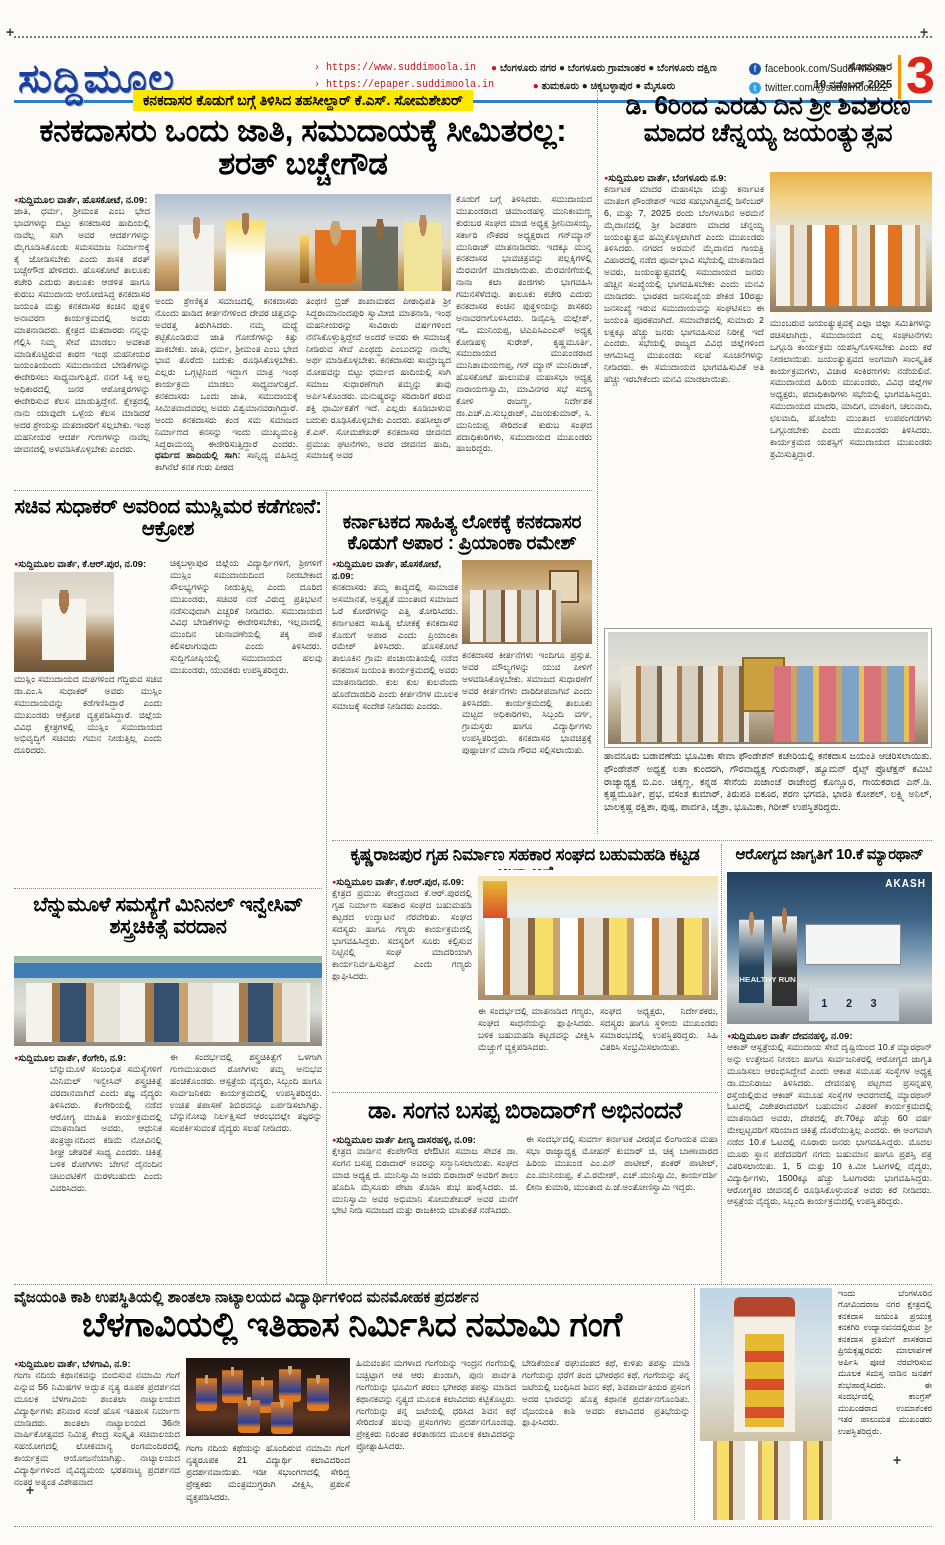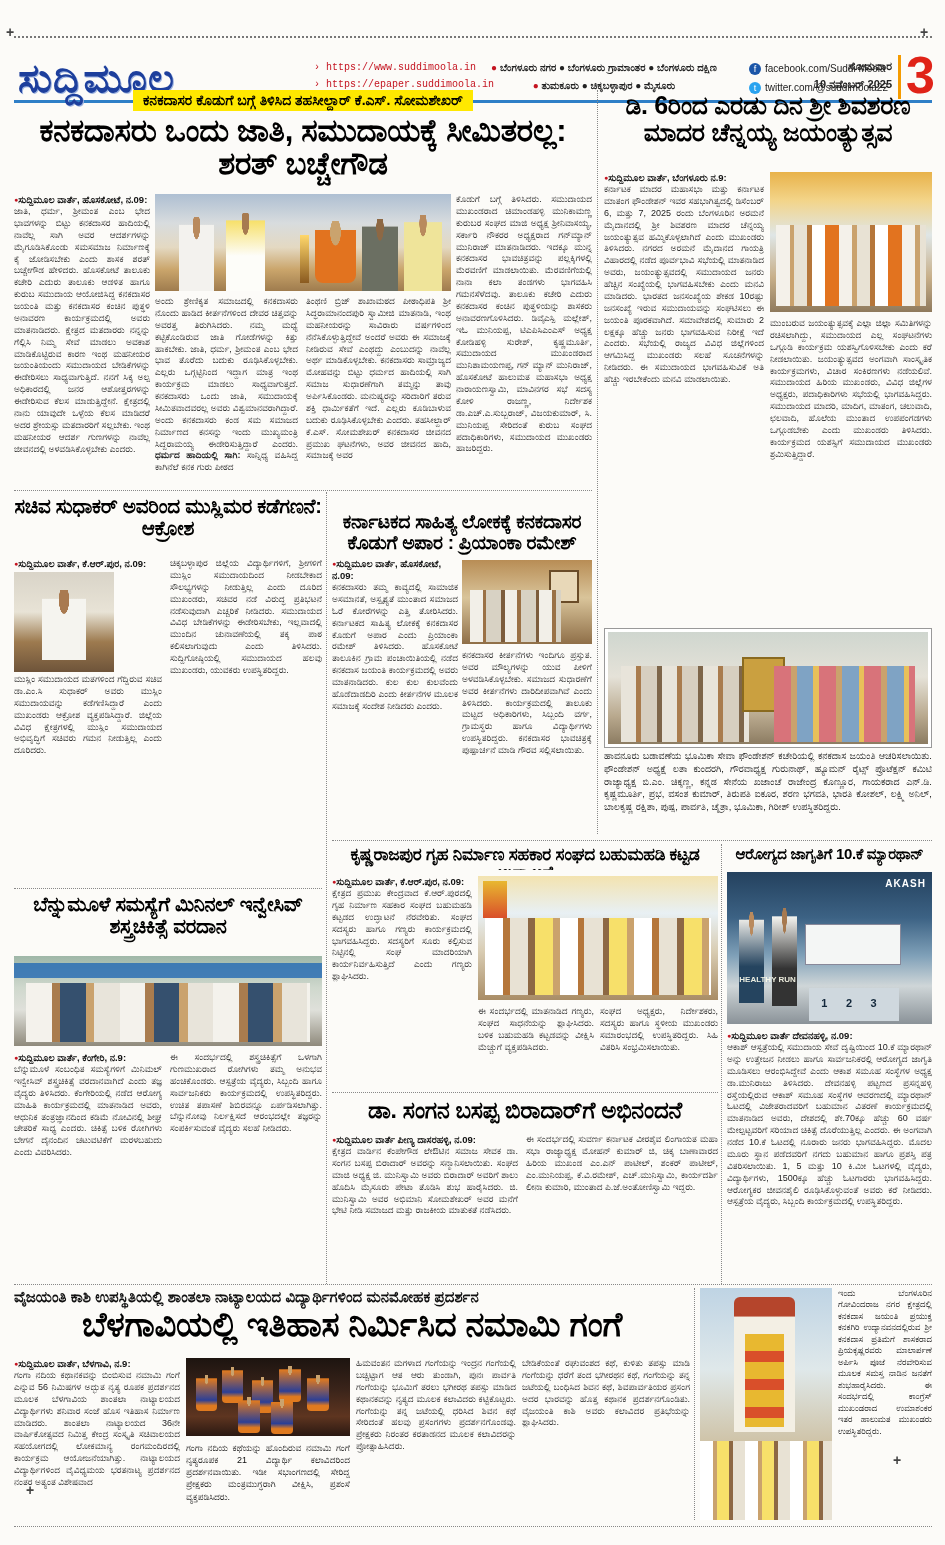--- a/index.html
+++ b/index.html
@@ -174,21 +174,21 @@
   <div class="abs bcol" style="left:462px;top:650px;width:130px;height:188px;">ಕನಕದಾಸರ ಕೀರ್ತನೆಗಳು ಇಂದಿಗೂ ಪ್ರಸ್ತುತ. ಅವರ ಮೌಲ್ಯಗಳನ್ನು ಯುವ ಪೀಳಿಗೆ ಅಳವಡಿಸಿಕೊಳ್ಳಬೇಕು. ಸಮಾಜದ ಸುಧಾರಣೆಗೆ ಅವರ ಕೀರ್ತನೆಗಳು ದಾರಿದೀಪವಾಗಿವೆ ಎಂದು ತಿಳಿಸಿದರು. ಕಾರ್ಯಕ್ರಮದಲ್ಲಿ ತಾಲೂಕು ಮಟ್ಟದ ಅಧಿಕಾರಿಗಳು, ಸಿಬ್ಬಂದಿ ವರ್ಗ, ಗ್ರಾಮಸ್ಥರು ಹಾಗೂ ವಿದ್ಯಾರ್ಥಿಗಳು ಉಪಸ್ಥಿತರಿದ್ದರು. ಕನಕದಾಸರ ಭಾವಚಿತ್ರಕ್ಕೆ ಪುಷ್ಪಾರ್ಚನೆ ಮಾಡಿ ಗೌರವ ಸಲ್ಲಿಸಲಾಯಿತು.</div>
 
   <div class="abs dh" style="left:14px;top:888px;width:308px;"></div>
   <div class="abs hl" style="left:14px;top:894px;width:308px;height:56px;font-size:20px;">ಬೆನ್ನುಮೂಳೆ ಸಮಸ್ಯೆಗೆ ಮಿನಿನಲ್ ಇನ್ವೇಸಿವ್ ಶಸ್ತ್ರಚಿಕಿತ್ಸೆ ವರದಾನ</div>
   <div class="photo ph-clinic" style="left:14px;top:956px;width:308px;height:90px;">
     <div class="band"></div>
     <div class="ppl"></div>
   </div>
   <div class="abs" style="left:14px;top:1052px;width:148px;height:230px;">
     <div class="byline">ಸುದ್ದಿಮೂಲ ವಾರ್ತೆ, ಕೆಂಗೇರಿ, ನ.9:</div>
-    <div class="bcol" style="height:214px;">ಬೆನ್ನುಮೂಳೆ ಸಂಬಂಧಿತ ಸಮಸ್ಯೆಗಳಿಗೆ ಮಿನಿಮಲ್ ಇನ್ವೇಸಿವ್ ಶಸ್ತ್ರಚಿಕಿತ್ಸೆ ವರದಾನವಾಗಿದೆ ಎಂದು ತಜ್ಞ ವೈದ್ಯರು ತಿಳಿಸಿದರು. ಕೆಂಗೇರಿಯಲ್ಲಿ ನಡೆದ ಆರೋಗ್ಯ ಮಾಹಿತಿ ಕಾರ್ಯಕ್ರಮದಲ್ಲಿ ಮಾತನಾಡಿದ ಅವರು, ಆಧುನಿಕ ತಂತ್ರಜ್ಞಾನದಿಂದ ಕಡಿಮೆ ನೋವಿನಲ್ಲಿ ಶೀಘ್ರ ಚೇತರಿಕೆ ಸಾಧ್ಯ ಎಂದರು. ಚಿಕಿತ್ಸೆ ಬಳಿಕ ರೋಗಿಗಳು ಬೇಗನೆ ದೈನಂದಿನ ಚಟುವಟಿಕೆಗೆ ಮರಳಬಹುದು ಎಂದು ವಿವರಿಸಿದರು.</div>
+    <div class="bcol" style="height:214px;margin-left:36px;">ಬೆನ್ನುಮೂಳೆ ಸಂಬಂಧಿತ ಸಮಸ್ಯೆಗಳಿಗೆ ಮಿನಿಮಲ್ ಇನ್ವೇಸಿವ್ ಶಸ್ತ್ರಚಿಕಿತ್ಸೆ ವರದಾನವಾಗಿದೆ ಎಂದು ತಜ್ಞ ವೈದ್ಯರು ತಿಳಿಸಿದರು. ಕೆಂಗೇರಿಯಲ್ಲಿ ನಡೆದ ಆರೋಗ್ಯ ಮಾಹಿತಿ ಕಾರ್ಯಕ್ರಮದಲ್ಲಿ ಮಾತನಾಡಿದ ಅವರು, ಆಧುನಿಕ ತಂತ್ರಜ್ಞಾನದಿಂದ ಕಡಿಮೆ ನೋವಿನಲ್ಲಿ ಶೀಘ್ರ ಚೇತರಿಕೆ ಸಾಧ್ಯ ಎಂದರು. ಚಿಕಿತ್ಸೆ ಬಳಿಕ ರೋಗಿಗಳು ಬೇಗನೆ ದೈನಂದಿನ ಚಟುವಟಿಕೆಗೆ ಮರಳಬಹುದು ಎಂದು ವಿವರಿಸಿದರು.</div>
   </div>
   <div class="abs bcol" style="left:170px;top:1052px;width:152px;height:230px;">ಈ ಸಂದರ್ಭದಲ್ಲಿ ಶಸ್ತ್ರಚಿಕಿತ್ಸೆಗೆ ಒಳಗಾಗಿ ಗುಣಮುಖರಾದ ರೋಗಿಗಳು ತಮ್ಮ ಅನುಭವ ಹಂಚಿಕೊಂಡರು. ಆಸ್ಪತ್ರೆಯ ವೈದ್ಯರು, ಸಿಬ್ಬಂದಿ ಹಾಗೂ ಸಾರ್ವಜನಿಕರು ಕಾರ್ಯಕ್ರಮದಲ್ಲಿ ಉಪಸ್ಥಿತರಿದ್ದರು. ಉಚಿತ ತಪಾಸಣೆ ಶಿಬಿರವನ್ನೂ ಏರ್ಪಡಿಸಲಾಗಿತ್ತು. ಬೆನ್ನುನೋವು ನಿರ್ಲಕ್ಷಿಸದೆ ಆರಂಭದಲ್ಲೇ ತಜ್ಞರನ್ನು ಸಂಪರ್ಕಿಸುವಂತೆ ವೈದ್ಯರು ಸಲಹೆ ನೀಡಿದರು.</div>
 
   <div class="abs dh" style="left:332px;top:840px;width:600px;"></div>
   <div class="abs hl" style="left:332px;top:846px;width:386px;height:24px;font-size:17px;">ಕೃಷ್ಣರಾಜಪುರ ಗೃಹ ನಿರ್ಮಾಣ ಸಹಕಾರ ಸಂಘದ ಬಹುಮಹಡಿ ಕಟ್ಟಡ ಉದ್ಘಾಟನೆ</div>
   <div class="abs" style="left:332px;top:876px;width:140px;height:212px;">
     <div class="byline">ಸುದ್ದಿಮೂಲ ವಾರ್ತೆ, ಕೆ.ಆರ್.ಪುರ, ನ.09:</div>
     <div class="bcol" style="height:196px;">ಕ್ಷೇತ್ರದ ಪ್ರಮುಖ ಕೇಂದ್ರವಾದ ಕೆ.ಆರ್.ಪುರದಲ್ಲಿ ಗೃಹ ನಿರ್ಮಾಣ ಸಹಕಾರ ಸಂಘದ ಬಹುಮಹಡಿ ಕಟ್ಟಡದ ಉದ್ಘಾಟನೆ ನೆರವೇರಿತು. ಸಂಘದ ಸದಸ್ಯರು ಹಾಗೂ ಗಣ್ಯರು ಕಾರ್ಯಕ್ರಮದಲ್ಲಿ ಭಾಗವಹಿಸಿದ್ದರು. ಸದಸ್ಯರಿಗೆ ಸೂರು ಕಲ್ಪಿಸುವ ನಿಟ್ಟಿನಲ್ಲಿ ಸಂಘ ಮಾದರಿಯಾಗಿ ಕಾರ್ಯನಿರ್ವಹಿಸುತ್ತಿದೆ ಎಂದು ಗಣ್ಯರು ಶ್ಲಾಘಿಸಿದರು.</div>
   </div>
   <div class="photo ph-shamiana" style="left:478px;top:876px;width:240px;height:124px;">

